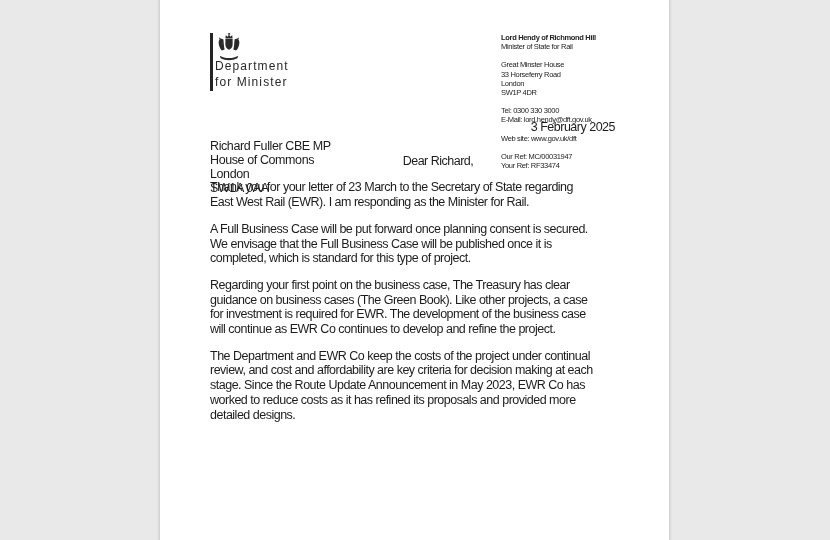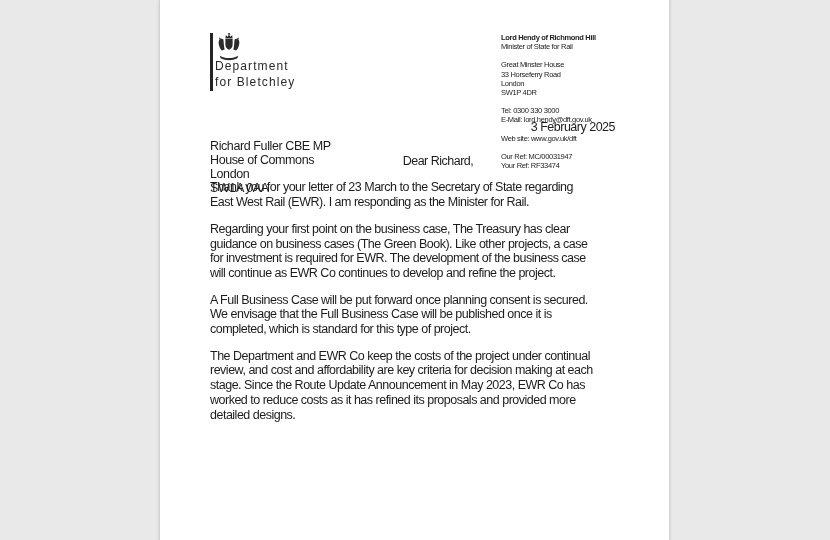--- a/index.html
+++ b/index.html
@@ -105,21 +105,21 @@
         <path d="M18.5 12.5 h15 v11.5 c0 6.5 -3.8 9.6 -7.5 10.8 c-3.7 -1.2 -7.5 -4.3 -7.5 -10.8 z"></path>
         <path d="M14.5 13.5 c-3 -3 -7.5 -2 -9 1.5 c-1.5 3.5 -1 7 0 11 c0.9 3.6 2.5 8 6 10.5 l5.5 -2.5 c-1.5 -5.5 -2 -14 -2.5 -20.5 z"></path>
         <path d="M37.5 13.5 c3 -3 7.5 -2 9 1.5 c1.5 3.5 1 7 0 11 c-0.9 3.6 -2.5 8 -6 10.5 l-5.5 -2.5 c1.5 -5.5 2 -14 2.5 -20.5 z"></path>
         <path d="M5 9 l4.5 3 -2.5 2.5 z"></path>
         <path d="M47 9 l-4.5 3 2.5 2.5 z"></path>
         <path d="M7 47 c6 3.6 11 4.8 19 4.8 s13 -1.2 19 -4.8 l-1.6 5.4 c-5.4 2.8 -10 3.8 -17.4 3.8 s-12 -1 -17.4 -3.8 z"></path>
       </g>
     </svg>
     <div class="logo-text">
       <div>Department</div>
-      <div>for Bletchley</div>
+      <div>for Minister</div>
     </div>
 
     <div class="sender">
       <div class="block name">Lord Hendy of Richmond Hill</div>
       <div class="block title">Minister of State for Rail</div>
       <div class="block">Great Minster House
 33 Horseferry Road
 London
 SW1P 4DR</div>
       <div class="block">Tel: 0300 330 3000
@@ -133,27 +133,27 @@
 House of Commons
 London
 SW1A 0AA</div>
 
     <div class="content">
       <div class="date-line">3 February 2025</div>
       <div class="salutation">Dear Richard,</div>
       <div>
           <p class="para">Thank you for your letter of 23 March to the Secretary of State regarding
 East West Rail (EWR). I am responding as the Minister for Rail.</p>
+          <p class="para">A Full Business Case will be put forward once planning consent is secured.
+We envisage that the Full Business Case will be published once it is
+completed, which is standard for this type of project.</p>
           <p class="para">Regarding your first point on the business case, The Treasury has clear
 guidance on business cases (The Green Book). Like other projects, a case
 for investment is required for EWR. The development of the business case
 will continue as EWR Co continues to develop and refine the project.</p>
-          <p class="para">A Full Business Case will be put forward once planning consent is secured.
-We envisage that the Full Business Case will be published once it is
-completed, which is standard for this type of project.</p>
           <p class="para">The Department and EWR Co keep the costs of the project under continual
 review, and cost and affordability are key criteria for decision making at each
 stage. Since the Route Update Announcement in May 2023, EWR Co has
 worked to reduce costs as it has refined its proposals and provided more
 detailed designs.</p>
         </div>
     </div>
 
   </div>
 </div>

